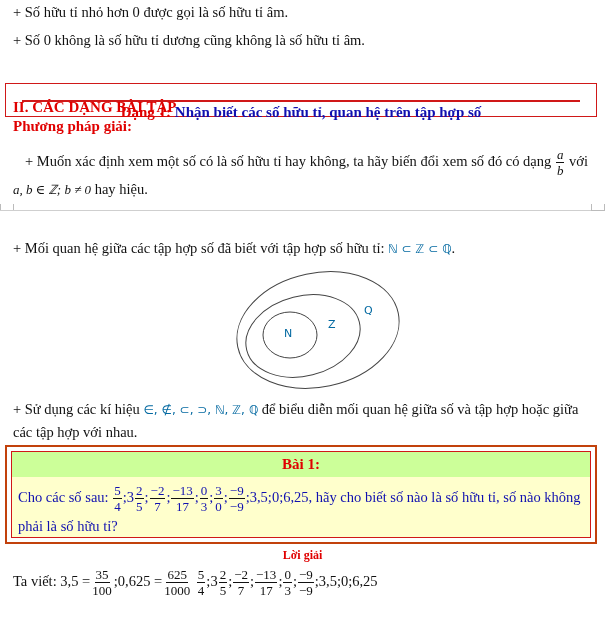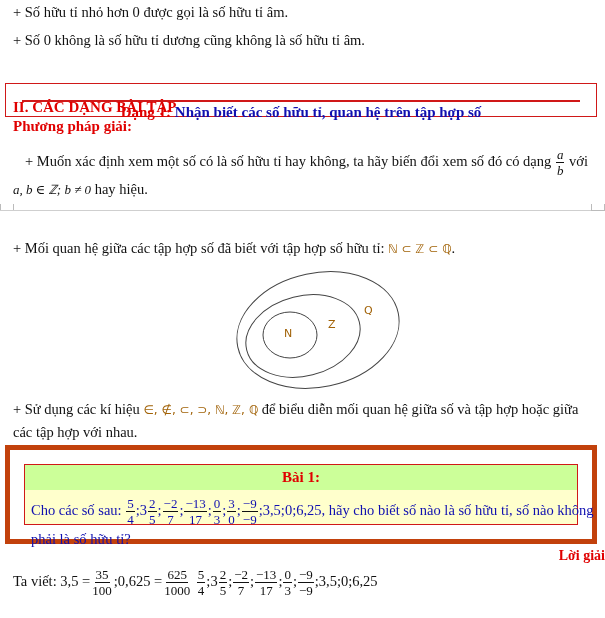--- a/index.html
+++ b/index.html
@@ -7,21 +7,21 @@
       width: 605px; height: 618px; position: relative; overflow: hidden;
       font-family: "Liberation Serif", "DejaVu Serif", serif;
       font-size: 14.5px; color: #111;
     }
     .abs { position: absolute; }
     .line { position: absolute; left: 13px; white-space: nowrap; }
     .red { color: #e00000; }
     .blue { color: #1010b0; }
     .bold { font-weight: bold; }
     .ital { font-style: italic; }
-    .bb { font-family: "DejaVu Sans", sans-serif; color: #a16207; font-size: 12px; }
+    .bb { font-family: "DejaVu Sans", sans-serif; color: #0369a1; font-size: 12px; }
     .frac {
       display: inline-flex; flex-direction: column; align-items: center;
       vertical-align: middle; line-height: 1; font-size: 13px; margin: 0 1px;
     }
     .frac .num { padding: 0 1px 1px; border-bottom: 1px solid #111; }
     .frac .den { padding: 1px 1px 0; }
 
     
     .dang-box {
       position: absolute; left: 5px; top: 83px; width: 592px; height: 30px;
@@ -39,21 +39,21 @@
       background: #cfcfcf;
     }
     .pb-mark { position: absolute; top: 204px; width: 12px; height: 6px; border: 1px solid #bbb; border-top: none; }
 
     
     .venn { position: absolute; left: 228px; top: 268px; width: 180px; height: 125px; }
 
     
     .bai-box {
       position: absolute; left: 5px; top: 445px; width: 592px; height: 99px;
-      border: 5px solid #c2410c; padding: 14px; box-sizing: border-box;
+      border: 2px solid #c2410c; padding: 4px; box-sizing: border-box;
     }
     .bai-inner {
       width: 100%; height: 100%; border: 1px solid #d01818; box-sizing: border-box;
       background: #ffffcc; position: relative;
     }
     .bai-head {
       height: 25px; background: #ccff99; text-align: center; line-height: 24px;
       font-weight: bold; color: #e00000; font-size: 15px;
     }
     .bai-body { padding: 4px 6px 0 6px; color: #1010b0; line-height: 32px; }
@@ -142,21 +142,21 @@
           </span>;<span class="frac">
             <span class="num">−9</span>
             <span class="den">−9</span>
           </span><span>;3,5;0;6,25</span><span>, hãy cho biết số nào là số hữu tỉ, số nào không</span>
       </div>
       <div style="line-height:26px;">phải là số hữu tỉ?</div>
     </div>
   </div>
 </div>
 
-<div class="abs red bold" style="left:0; width:605px; top:548px; text-align:right; font-size:14px;">Lời giải</div>
+<div class="abs red bold" style="left:0; width:605px; top:548px; text-align:center; font-size:12px;">Lời giải</div>
 
 <div class="line" style="top:564px; line-height:34px;">
   <span>Ta viết:</span>
   <span>3,5 =</span><span class="frac">
       <span class="num">35</span>
       <span class="den">100</span>
     </span><span>;0,625 =</span><span class="frac">
       <span class="num">625</span>
       <span class="den">1000</span>
     </span>

